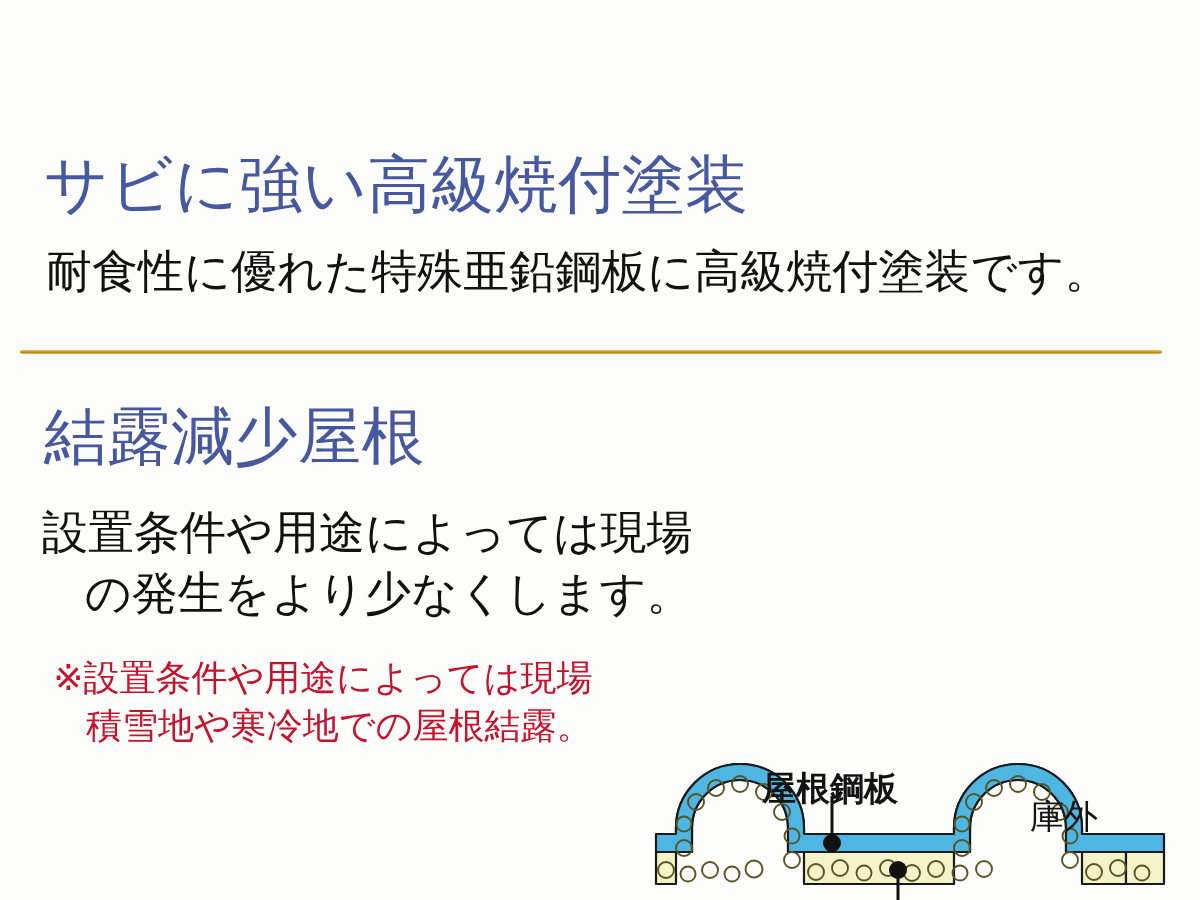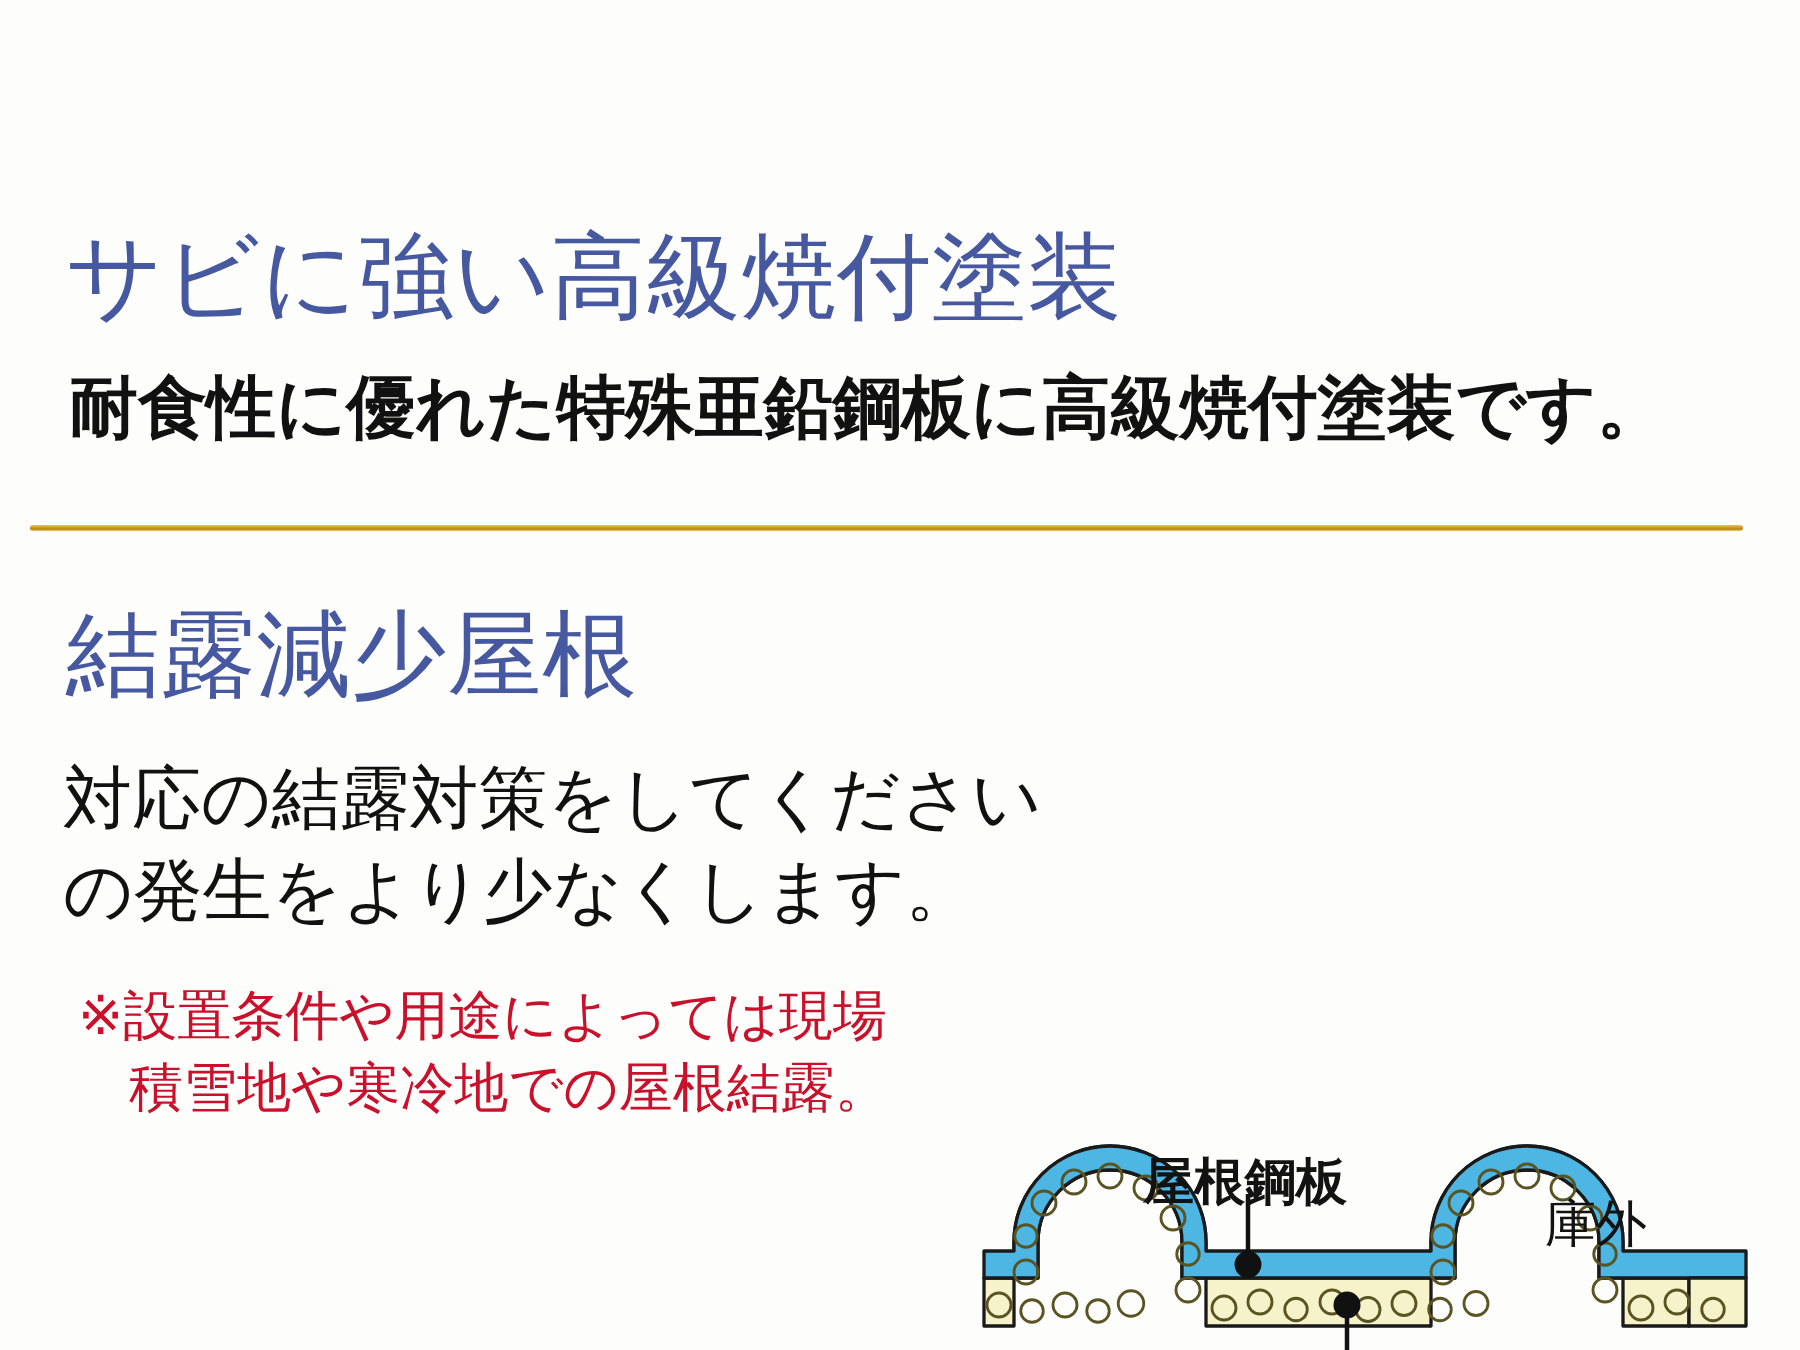--- a/index.html
+++ b/index.html
@@ -41,21 +41,20 @@
   }
   .subline {
     position: absolute;
     left: 46px;
     top: 246px;
     font-size: 46px;
     line-height: 1.1;
     color: #111111;
     letter-spacing: 0px;
     white-space: nowrap;
-    font-weight: bold;
   }
 
   
   .divider {
     position: absolute;
     left: 20px;
     top: 350px;
     width: 1142px;
     height: 4px;
     background: linear-gradient(to bottom,
@@ -63,20 +62,21 @@
     border-radius: 2px;
   }
 
   
   .section-two {
     position: absolute;
     left: 0;
     top: 356px;
     width: 1200px;
     height: 544px;
+    text-align: right;
   }
   .headline2 {
     position: absolute;
     left: 44px;
     top: 48px;
     font-size: 63px;
     line-height: 1.05;
     color: #46589f;
     letter-spacing: 0.5px;
     white-space: nowrap;
@@ -134,21 +134,21 @@
     <div class="subline">耐食性に優れた特殊亜鉛鋼板に高級焼付塗装です。</div>
   </div>
 
   <div class="divider"></div>
 
   <div class="section-two">
 
     <div class="headline2">結露減少屋根</div>
 
     <div class="body-text">
-      <div>対応の結露対策をしてください</div>
+      <div>設置条件や用途によっては現場</div>
       <div>の発生をより少なくします。</div>
     </div>
 
     <div class="note">
       <div class="line1">※設置条件や用途によっては現場</div>
       <div class="line2">積雪地や寒冷地での屋根結露。</div>
     </div>
 
     <div class="diagram">
 

